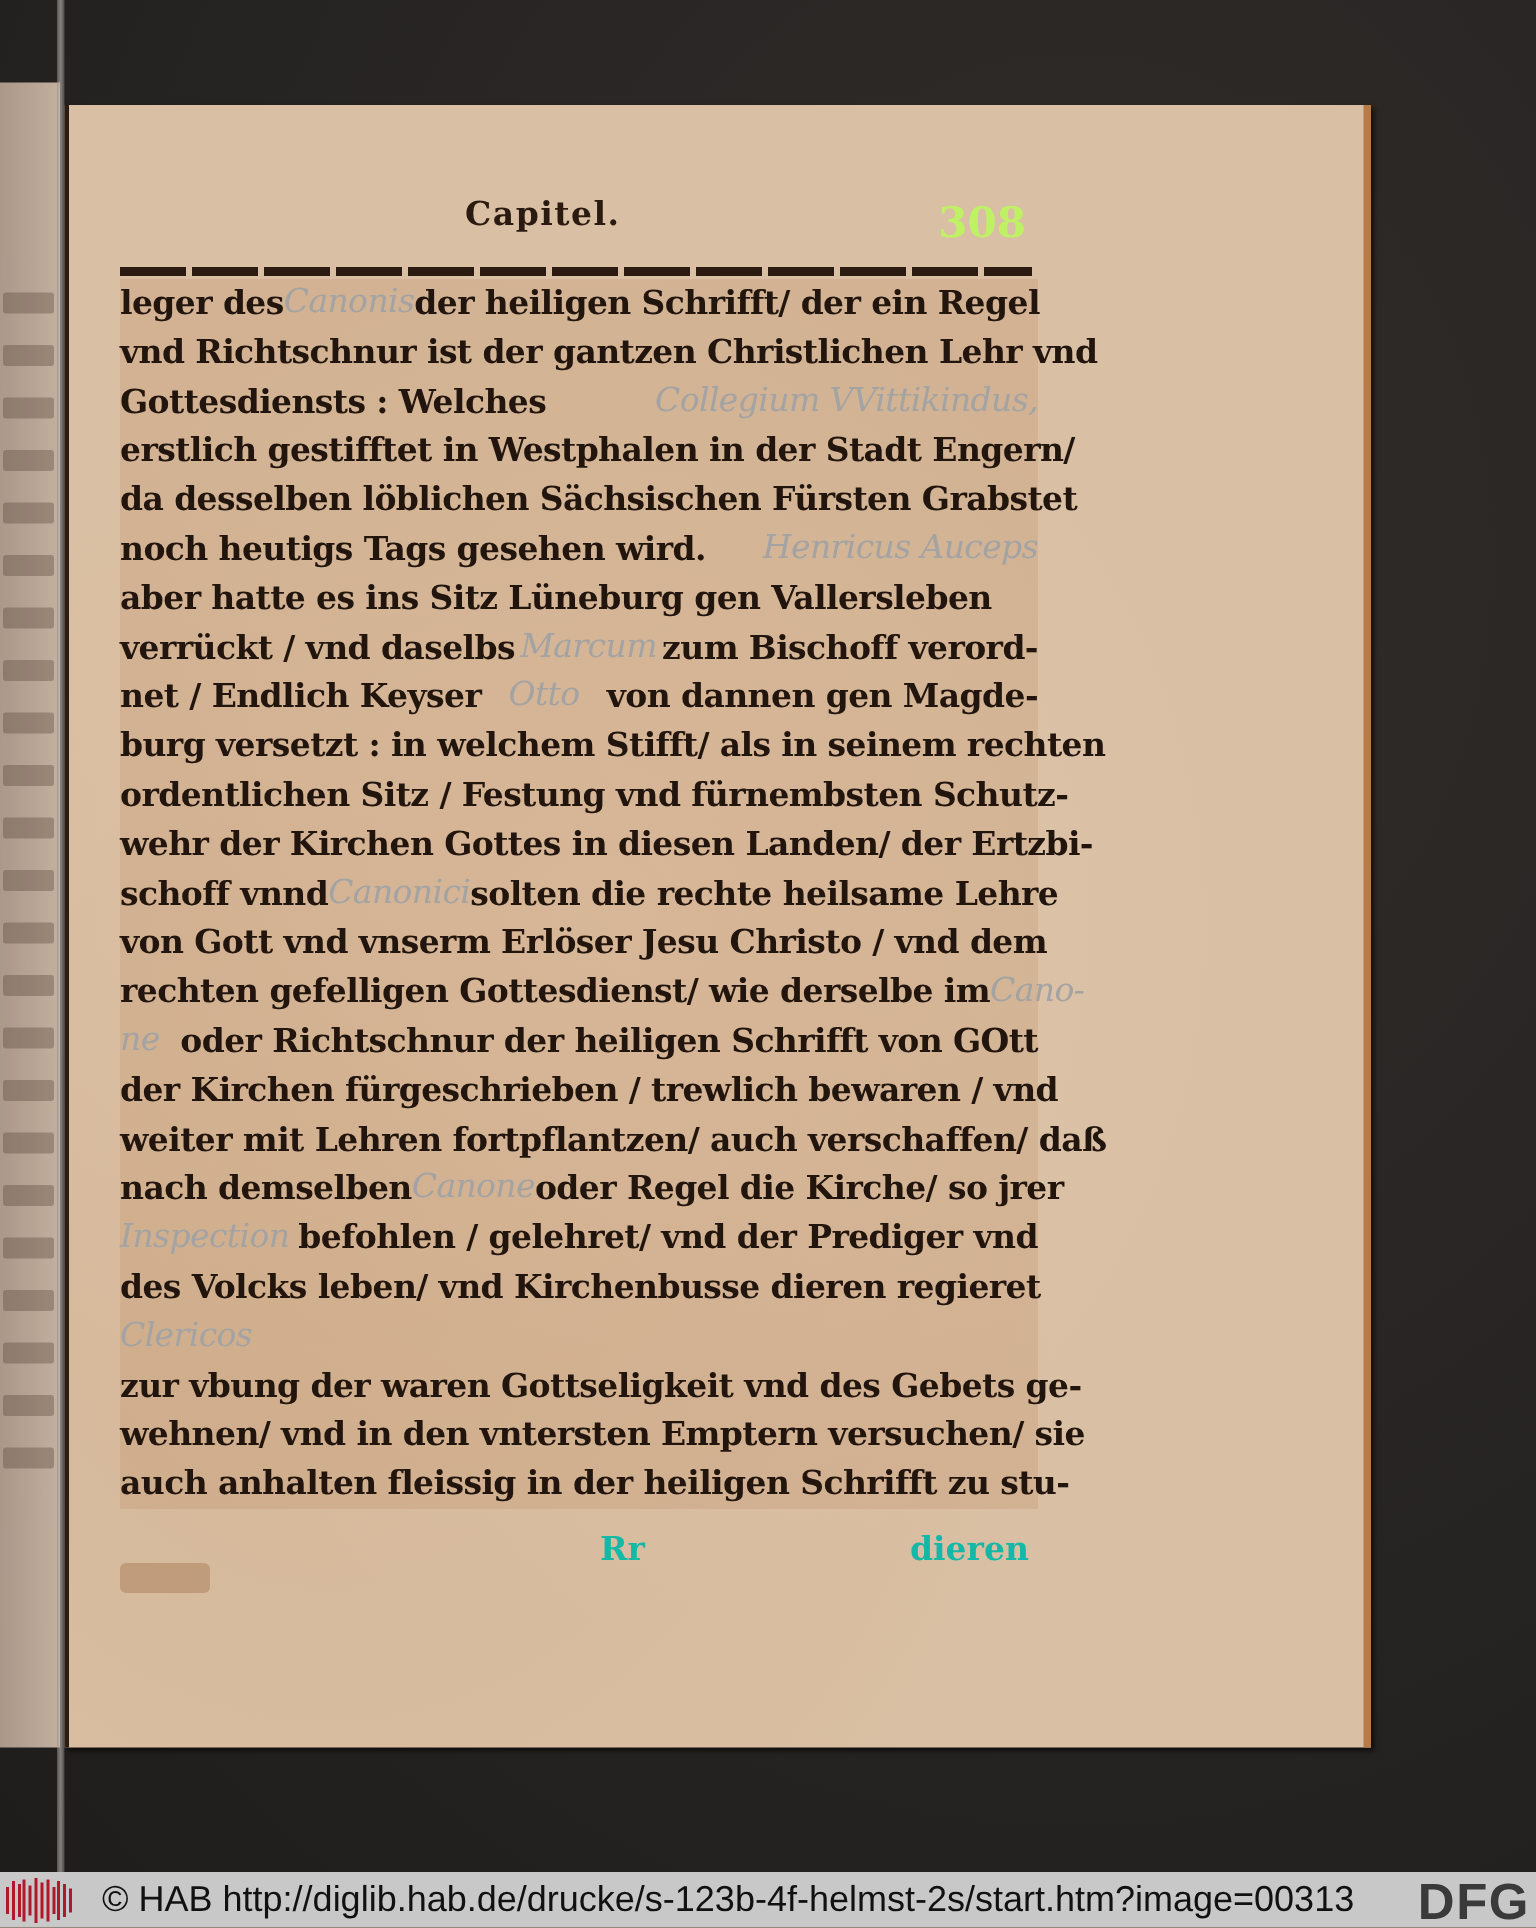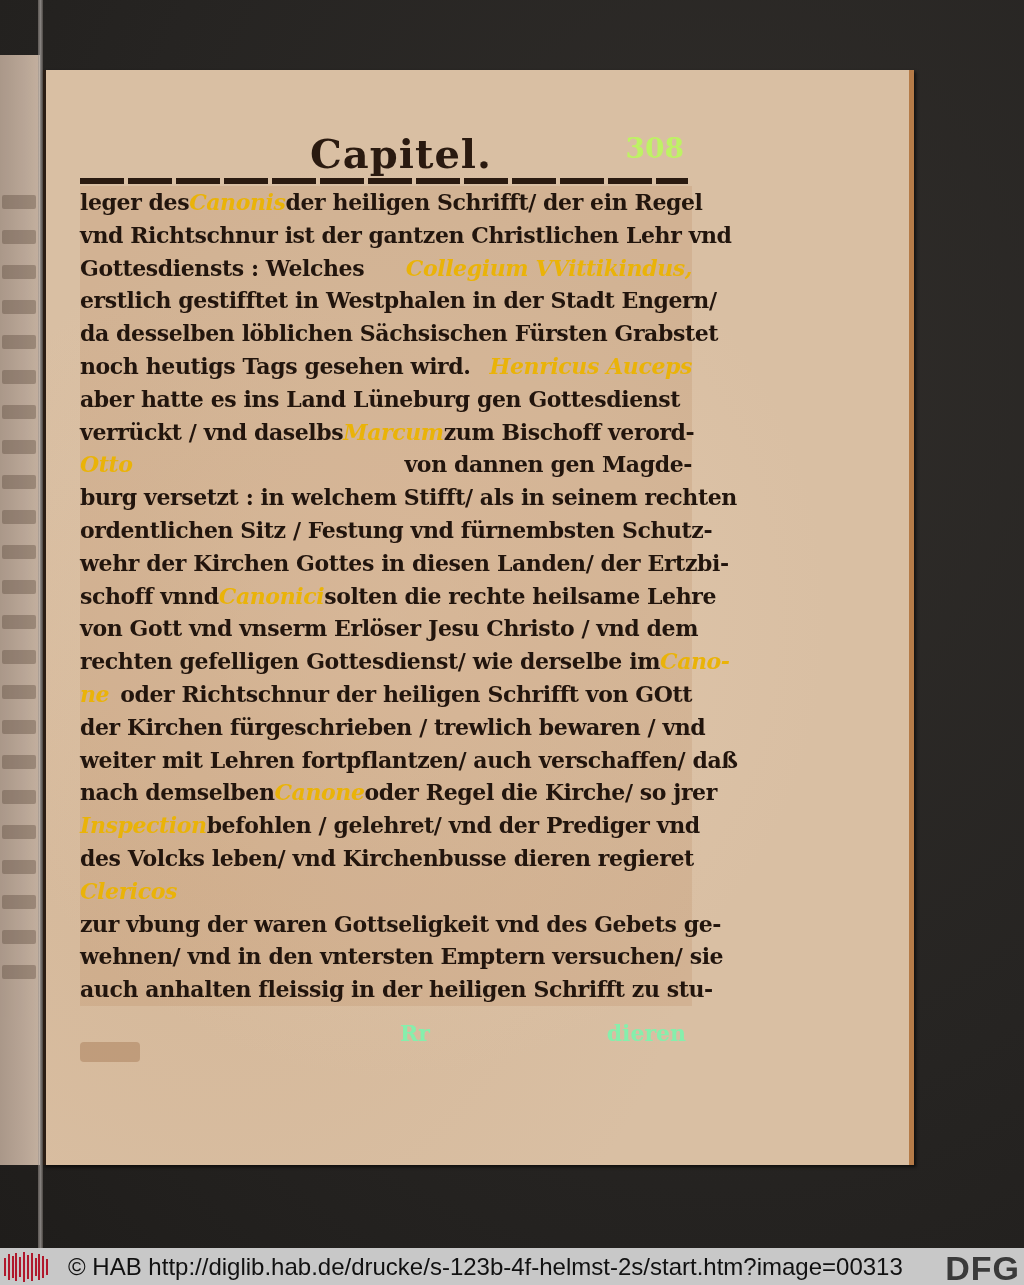--- a/index.html
+++ b/index.html
@@ -36,21 +36,21 @@
       border-right: 5px solid #b57b48;
       border-left: 3px solid #2a1d14;
       box-shadow: 2px 2px 3px rgba(0,0,0,.6);
     }
     .header {
       position: absolute; left: 80px; top: 128px; width: 608px; height: 50px;
     }
     .running-head {
       position: absolute; left: 230px; top: 2px;
       font-family: "DejaVu Serif", serif; font-weight: bold;
-      font-size: 40px; color: #2a1a10; letter-spacing: 1px;
+      font-size: 22px; color: #2a1a10; letter-spacing: 1px;
     }
     .folio {
       position: absolute; right: 4px; top: 4px;
       font-family: "DejaVu Serif", serif; font-weight: bold;
       font-size: 28px; color: #bef264;
     }
     .header-rule {
       position: absolute; left: 80px; top: 178px; width: 608px; height: 6px;
       background: repeating-linear-gradient(90deg, #2a1a10 0 44px, transparent 44px 48px);
     }
@@ -59,25 +59,25 @@
       background: rgba(175,120,80,.18);
     }
     .line {
       display: flex; justify-content: space-between; align-items: flex-start;
       height: 32.8px; line-height: 32.8px;
       font-family: "DejaVu Serif", serif; font-weight: bold;
       font-size: 22px; color: #22150d; white-space: nowrap;
       letter-spacing: -0.4px;
     }
     .line .seg { display: inline; }
-    .line .latin { font-style: italic; font-weight: bold; color: #eab308; }
+    .line .latin { font-style: italic; font-weight: normal; color: #a3a3a3; }
     .signature-line {
       position: absolute; left: 80px; top: 1020px; width: 608px; height: 36px;
       font-family: "DejaVu Serif", serif; font-weight: bold;
-      font-size: 22px; color: #86efac;
+      font-size: 22px; color: #14b8a6;
     }
     .signature { position: absolute; left: 320px; top: 0; }
     .catchword { position: absolute; right: 2px; top: 0; }
     .stain {
       position: absolute; left: 80px; top: 1042px; width: 60px; height: 20px;
       background: rgba(150,100,60,.35); border-radius: 4px;
     }
     .footer {
       position: absolute; left: 0; top: 1248px; width: 1024px; height: 37px;
       background: #c8c8c8;
@@ -156,28 +156,29 @@
       <span class="seg">erstlich gestifftet in Westphalen in der Stadt Engern/</span>
     </div>
     <div class="line">
       <span class="seg">da desselben löblichen Sächsischen Fürsten Grabstet</span>
     </div>
     <div class="line">
       <span class="seg">noch heutigs Tags gesehen wird. </span>
       <span class="seg latin">Henricus Auceps</span>
     </div>
     <div class="line">
-      <span class="seg">aber hatte es ins Land Lüneburg gen Gottesdienst</span>
+      <span class="seg">aber hatte es ins Sitz Lüneburg gen Vallersleben</span>
     </div>
     <div class="line">
       <span class="seg">verrückt / vnd daselbs </span>
       <span class="seg latin">Marcum</span>
       <span class="seg"> zum Bischoff verord-</span>
     </div>
     <div class="line">
+      <span class="seg">net / Endlich Keyser </span>
       <span class="seg latin">Otto</span>
       <span class="seg"> von dannen gen Magde-</span>
     </div>
     <div class="line">
       <span class="seg">burg versetzt : in welchem Stifft/ als in seinem rechten</span>
     </div>
     <div class="line">
       <span class="seg">ordentlichen Sitz / Festung vnd fürnembsten Schutz-</span>
     </div>
     <div class="line">

